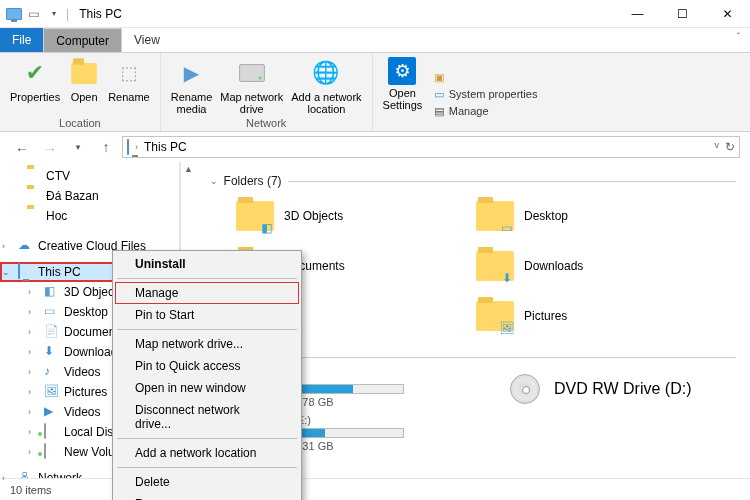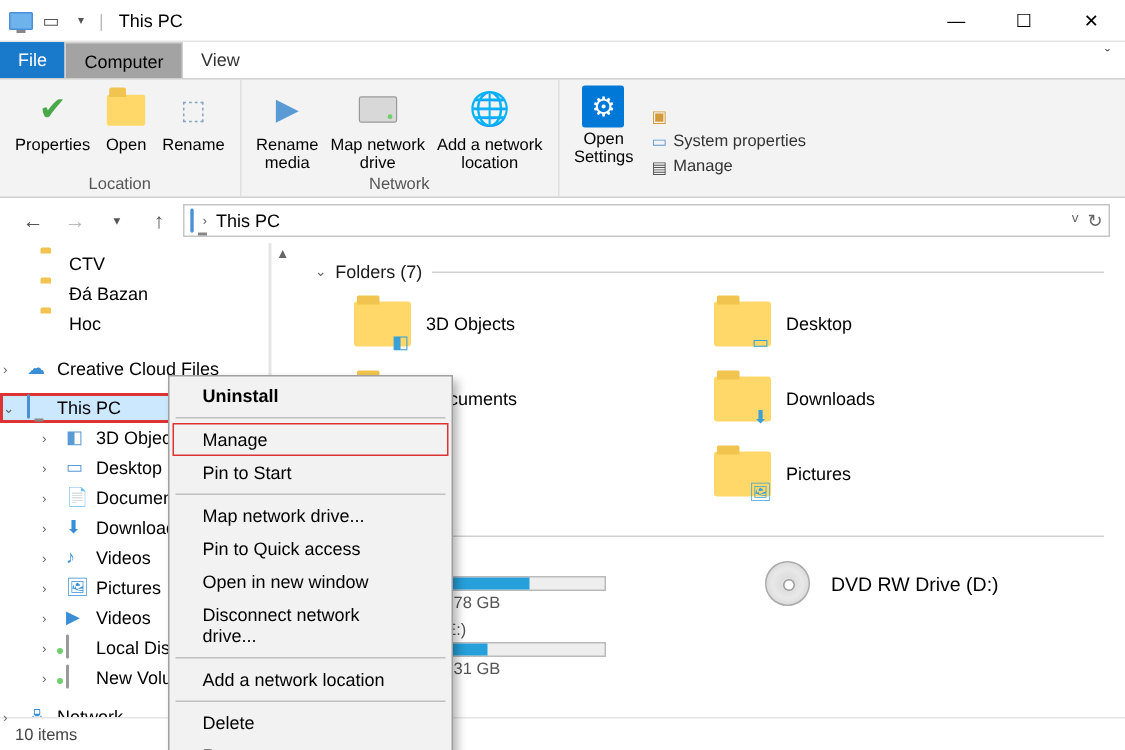--- a/index.html
+++ b/index.html
@@ -342,21 +342,21 @@
                 <div class="fill" style="width:58%"></div>
               </div>
             <span>of 178 GB</span>
           </div>
         </div>
         <div class="device-item">
           <div class="drive-icon">
               <span class="dvd-shape"></span>
             </div>
           <div class="drive-info">
-              <span style="color:#000;font-size:13px">DVD RW Drive (D:)</span>
+              <span style="color:#000;font-size:16px">DVD RW Drive (D:)</span>
             </div>
         </div>
       </div>
       <div class="device-row">
         <div class="device-item">
           <div class="drive-icon">
               <span class="drive-shape"></span>
             </div>
           <div class="drive-info">
             <span>e (E:)</span>

